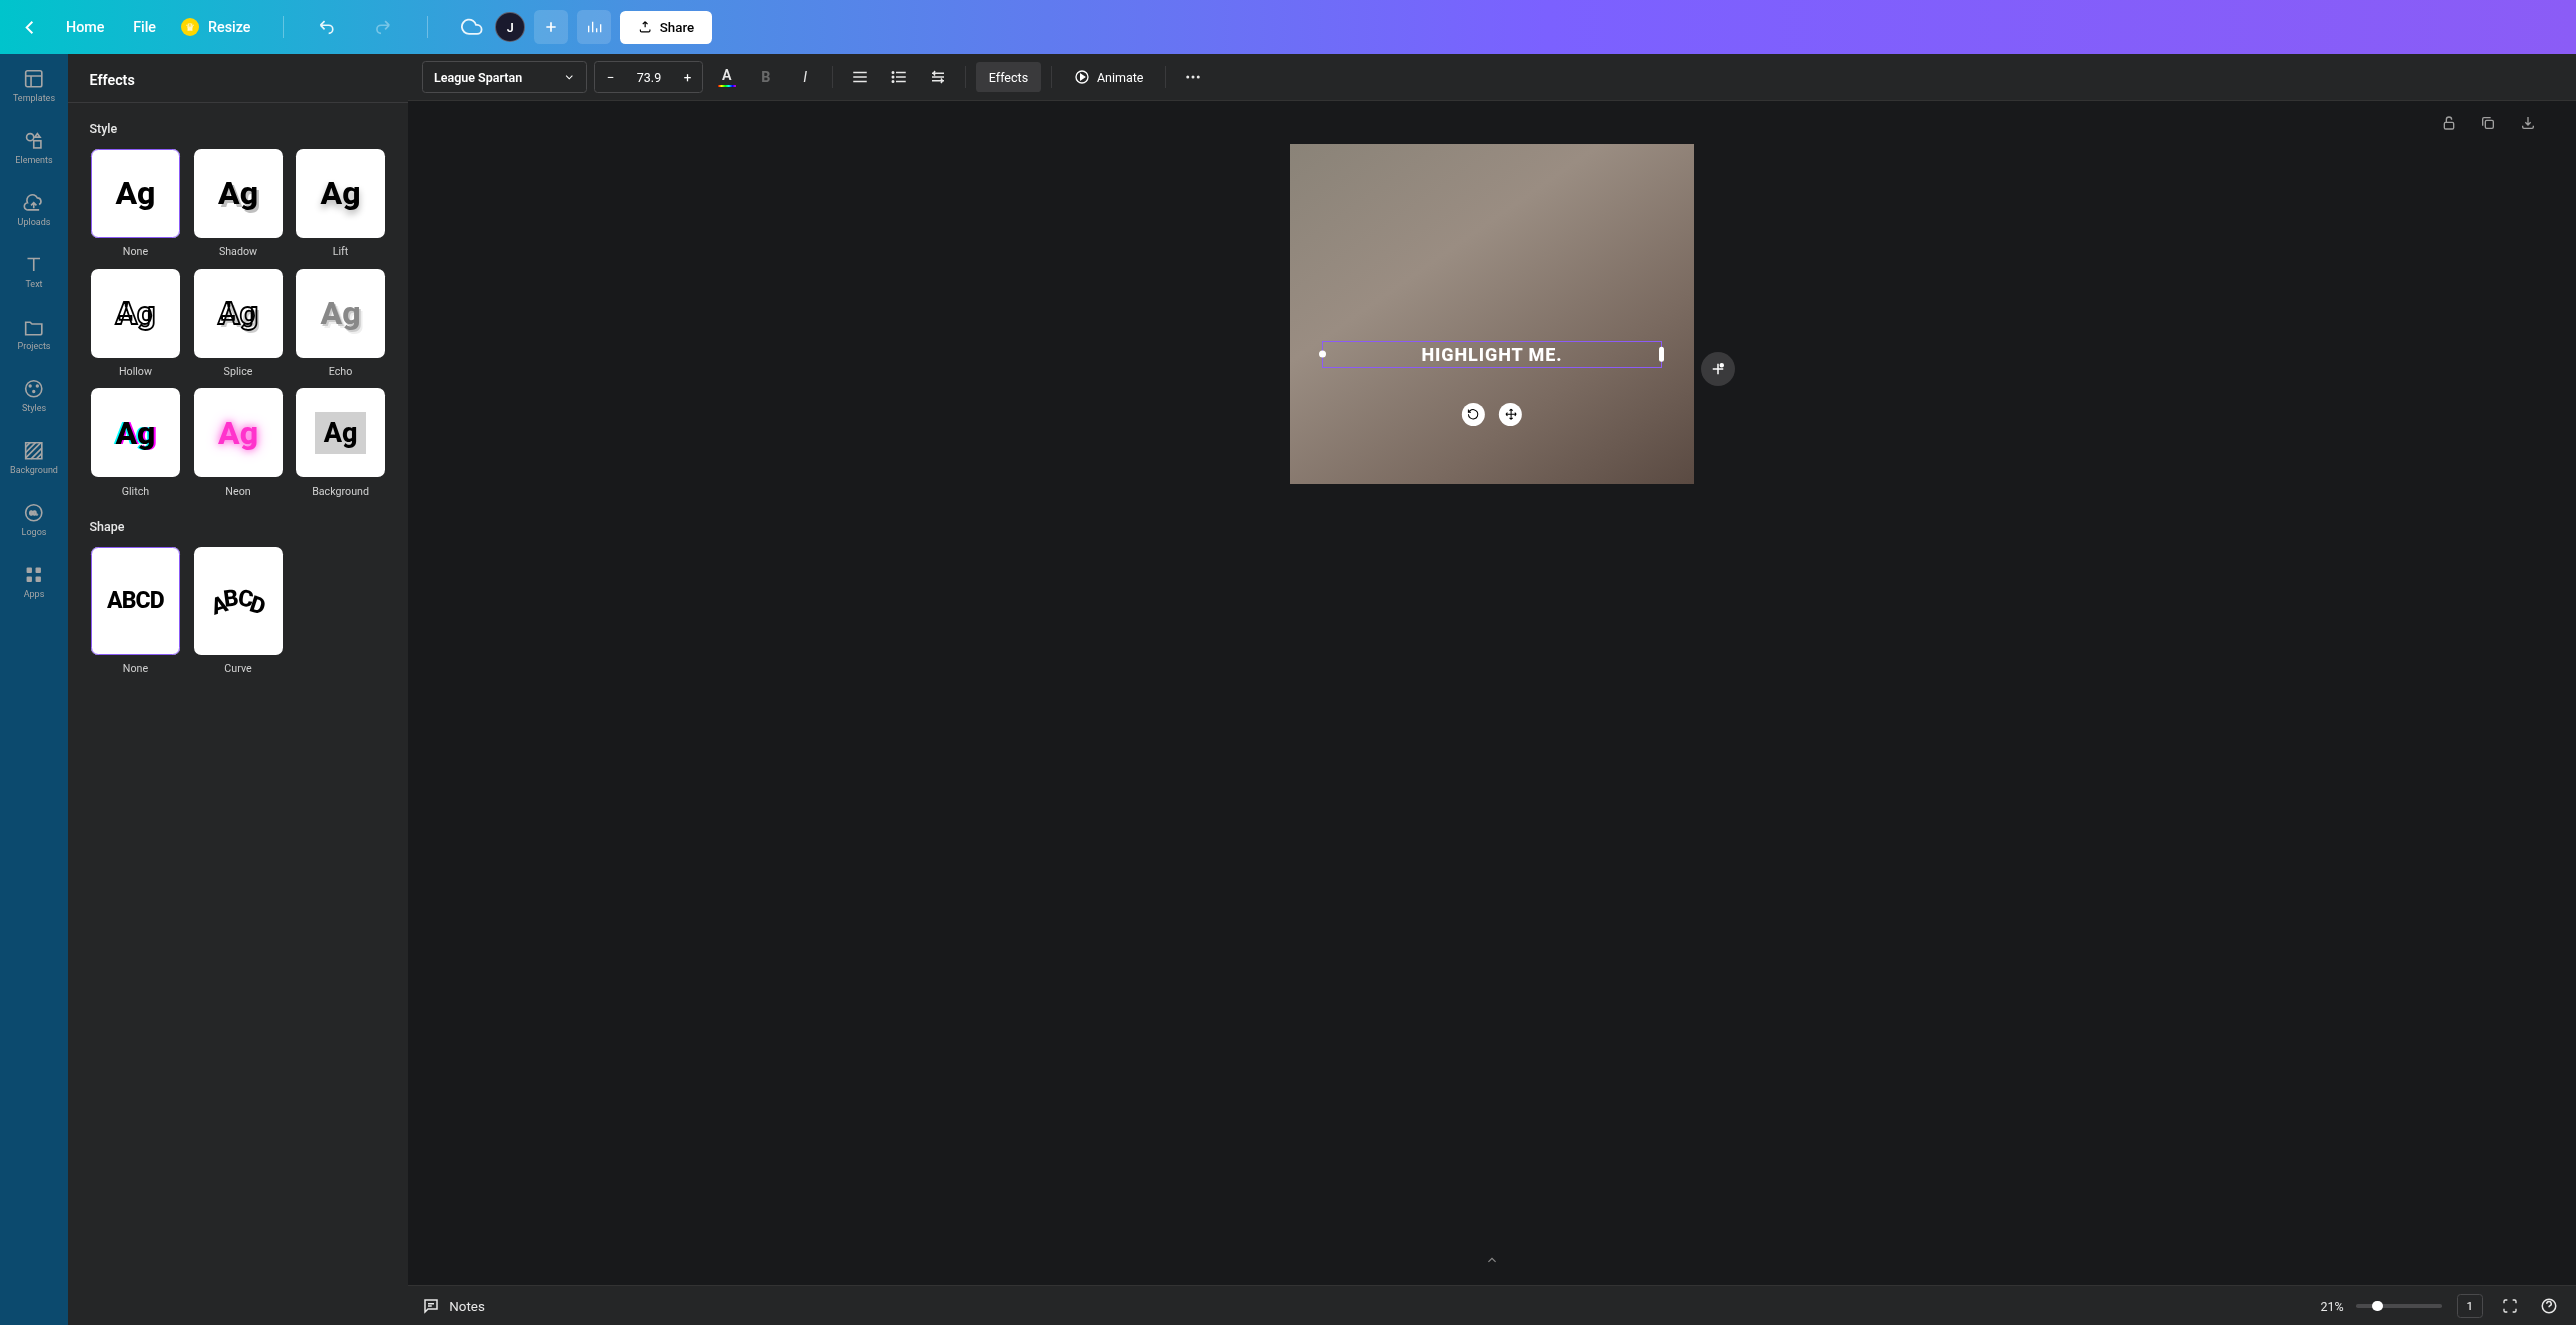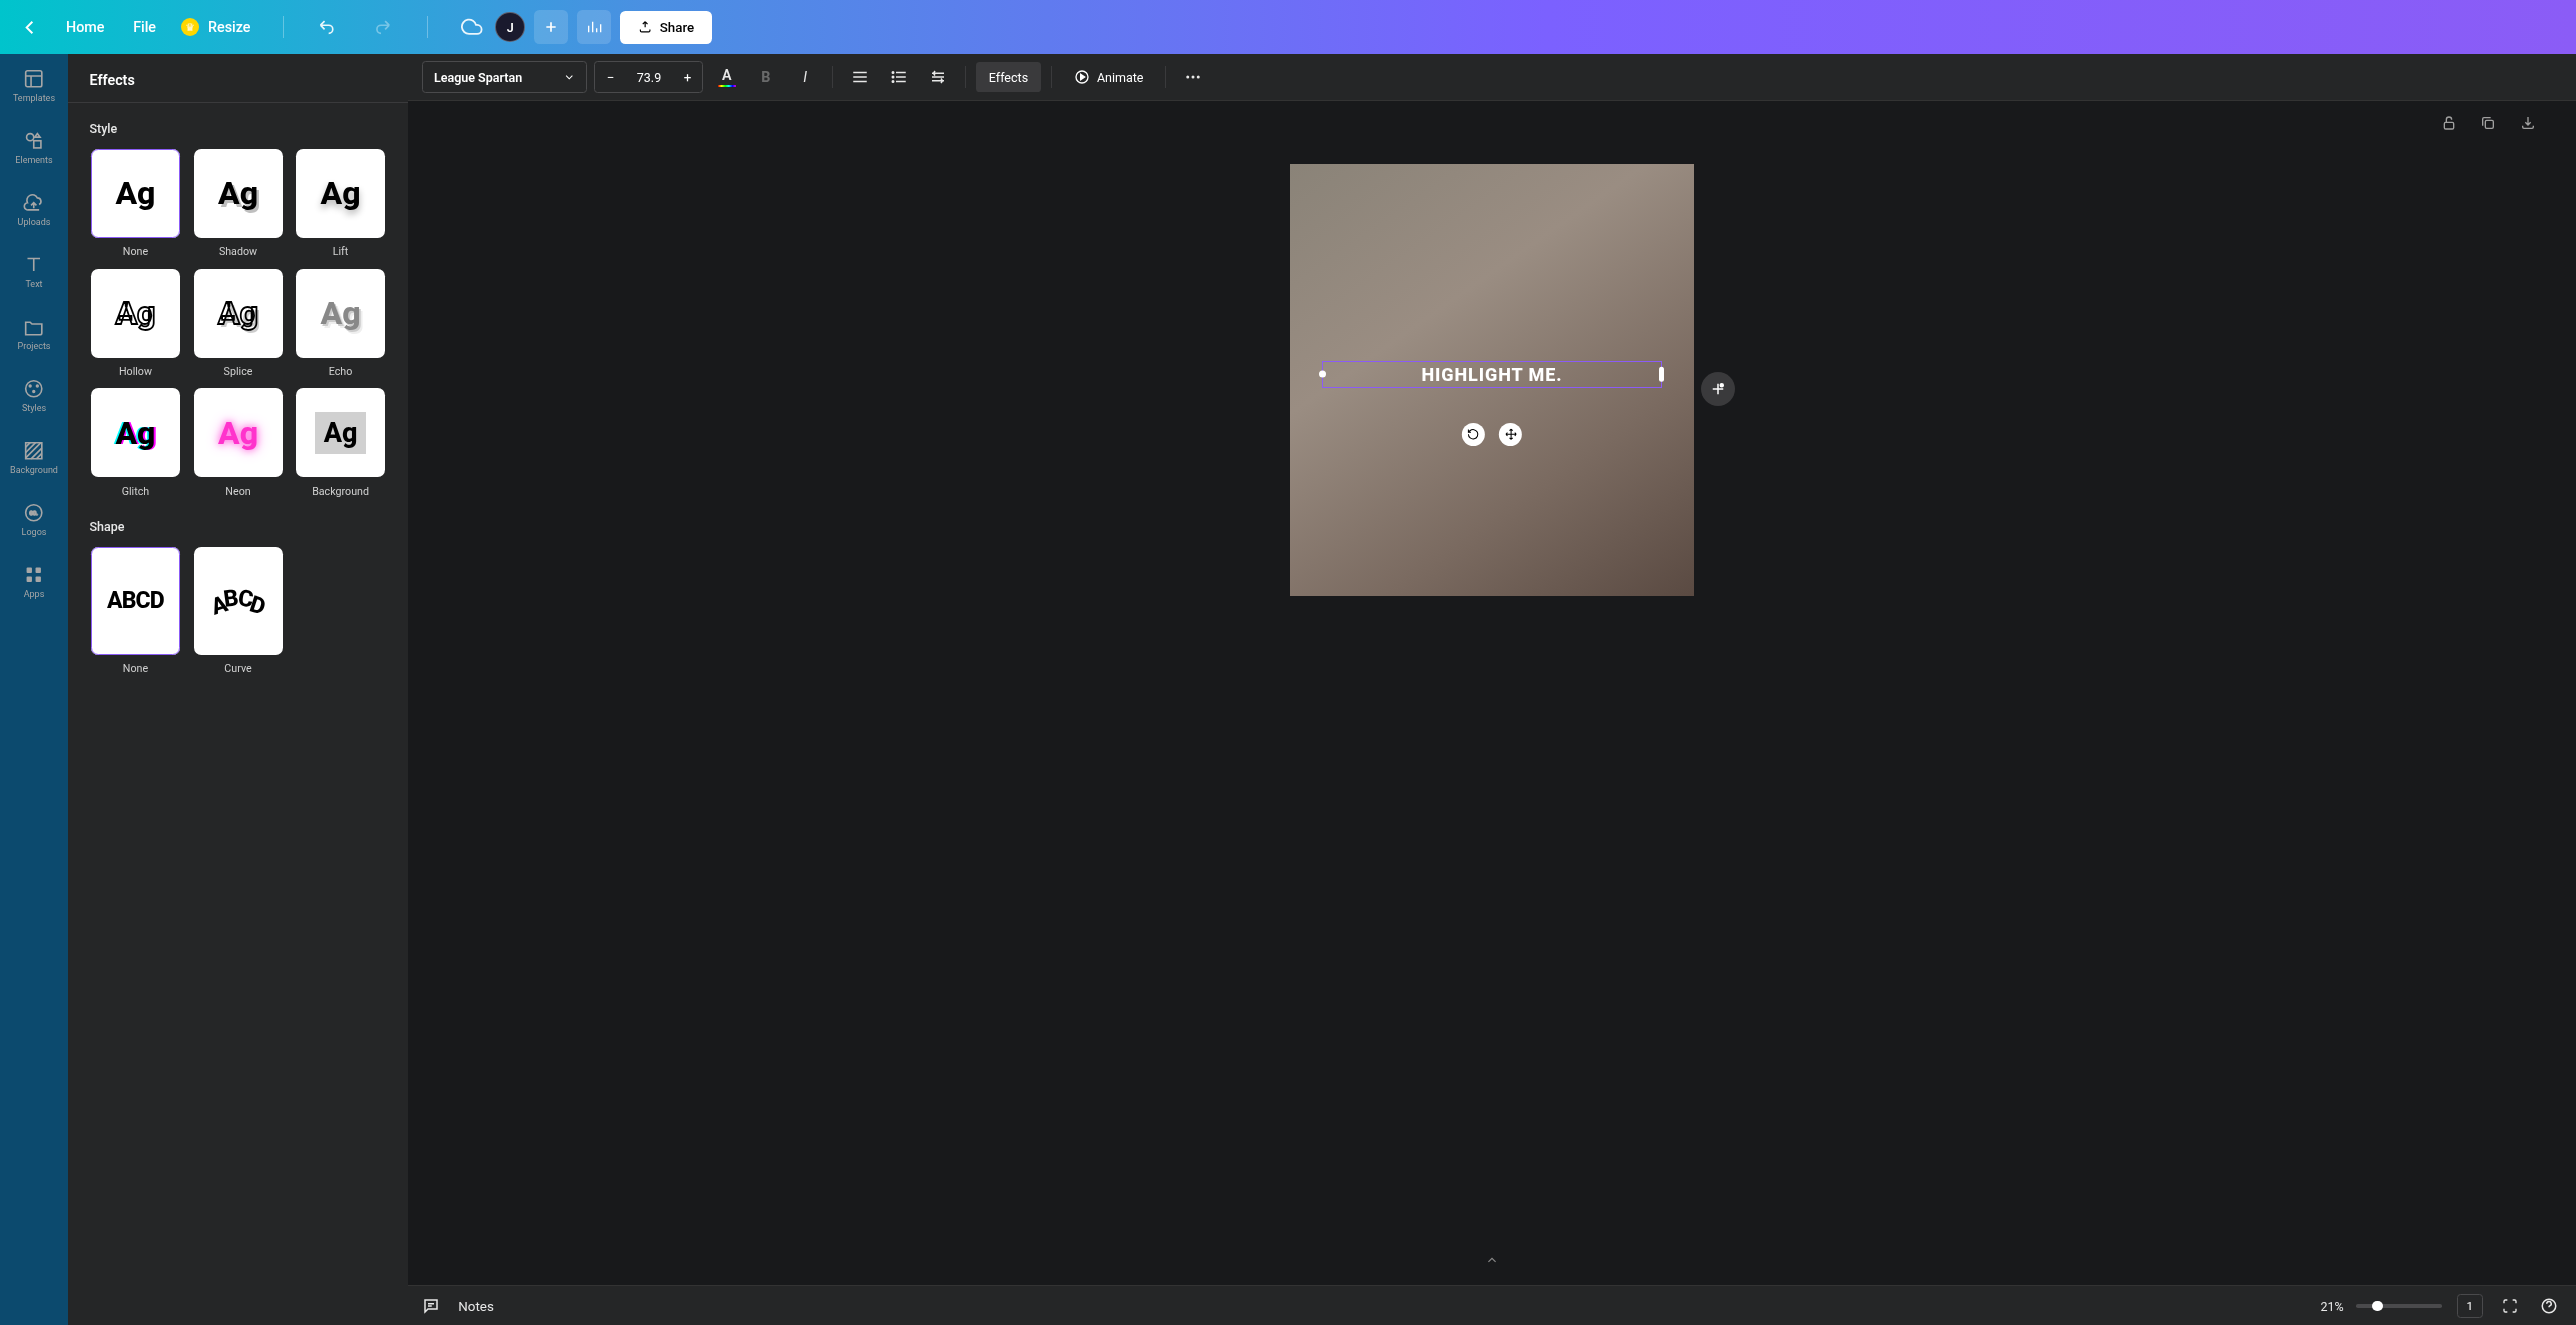--- a/index.html
+++ b/index.html
@@ -89,24 +89,24 @@
   display: flex;
   flex-direction: column;
   align-items: center;
   position: relative;
   padding: 36px;
 }
 .page-controls { position: absolute; top: 9px; right: 36px; display: flex; gap: 14.3px; }
 .page-ctrl-btn { width: 25px; height: 25px; display: flex; align-items: center; justify-content: center; cursor: pointer; color: #a0a0a0; }
 .canvas-page {
   width: 404px;
-  height: 432px;
+  height: 340px;
   background: linear-gradient(145deg, #8a8378 0%, #9a8d82 35%, #7a6a60 70%, #5a4a42 100%);
   position: relative;
-  margin-top: 27px;
+  margin-top: 7px;
 }
 .text-element {
   position: absolute;
   top: 197px;
   left: 32px;
   right: 32px;
   border: 1.8px solid #8b5cf6;
   padding: 1.8px 7.2px;
   text-align: center;
 }
@@ -122,21 +122,21 @@
 
 .bottom-bar {
   height: 41px;
   background: #252627;
   border-top: 0.9px solid #333;
   display: flex;
   align-items: center;
   padding: 0 14.3px;
   gap: 14.3px;
 }
-.notes-btn { display: flex; align-items: center; gap: 18px; cursor: pointer; color: #e8e8e8; font-size: 13.4px; }
+.notes-btn { display: flex; align-items: center; gap: 9px; cursor: pointer; color: #e8e8e8; font-size: 13.4px; }
 .bottom-spacer { flex: 1; }
 .zoom-group { display: flex; align-items: center; gap: 12.5px; justify-content: center; }
 .zoom-label { font-size: 12.5px; color: #e8e8e8; }
 .zoom-slider { width: 86px; height: 3.6px; background: #4a4a4c; border-radius: 1.8px; position: relative; }
 .zoom-thumb { position: absolute; top: -3.6px; left: 16px; width: 10.7px; height: 10.7px; background: #fff; border-radius: 50%; }
 .page-indicator { border: 0.9px solid #4a4a4c; padding: 3.6px 9px; border-radius: 3.6px; font-size: 11.6px; }
 .bb-icon { width: 25px; height: 25px; display: flex; align-items: center; justify-content: center; cursor: pointer; color: #e8e8e8; }
 
 
 .fx-shadow { text-shadow: 2.7px 2.7px 0 rgba(0,0,0,0.25); }

